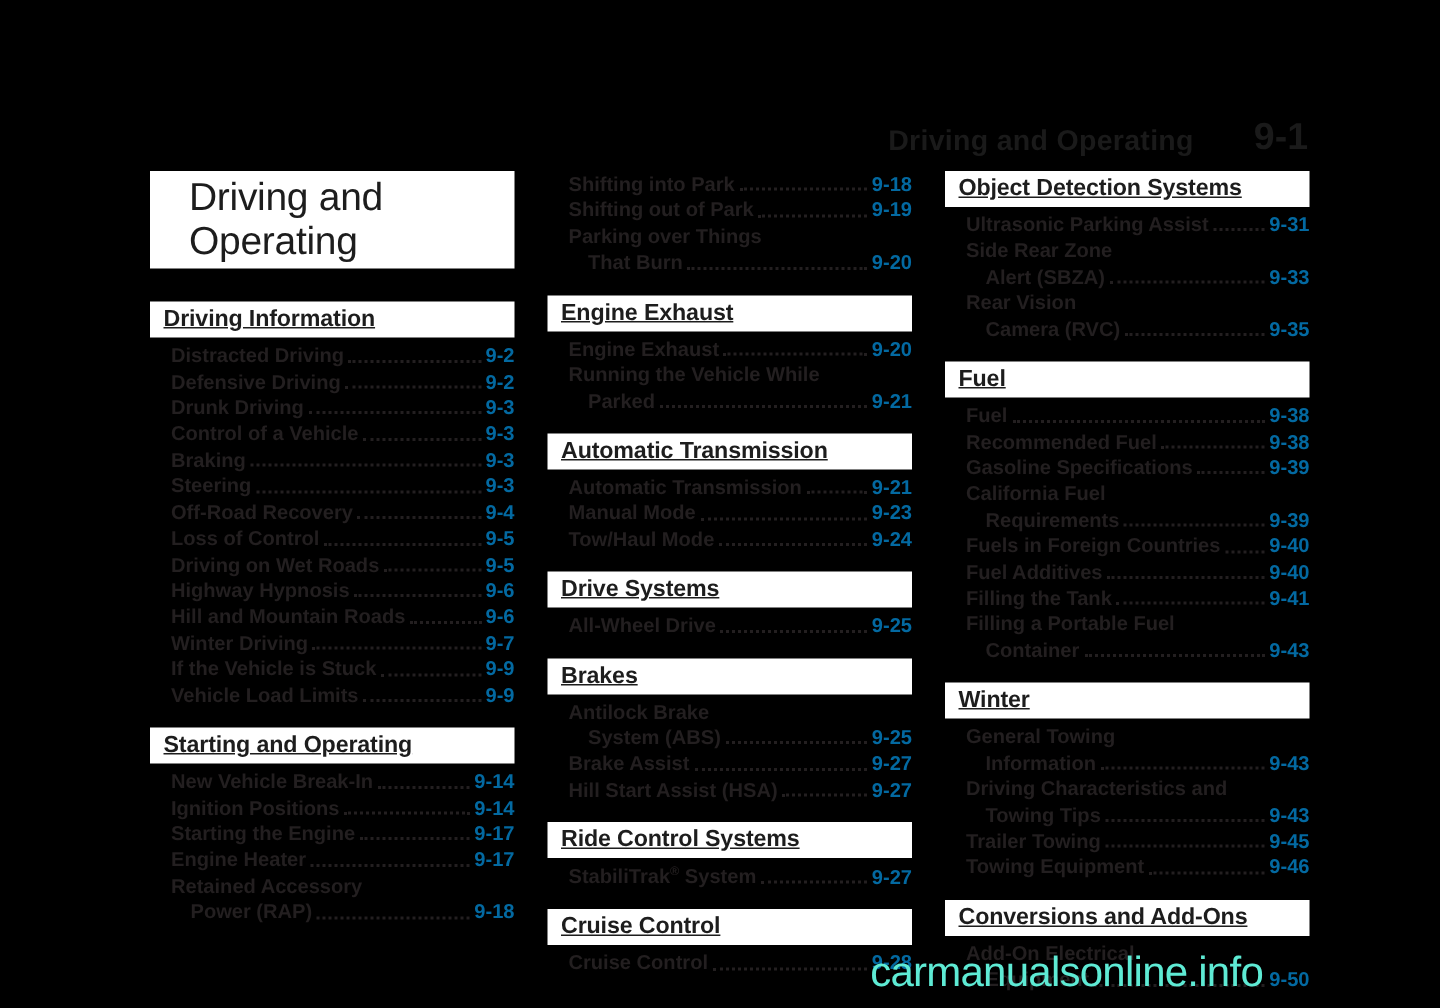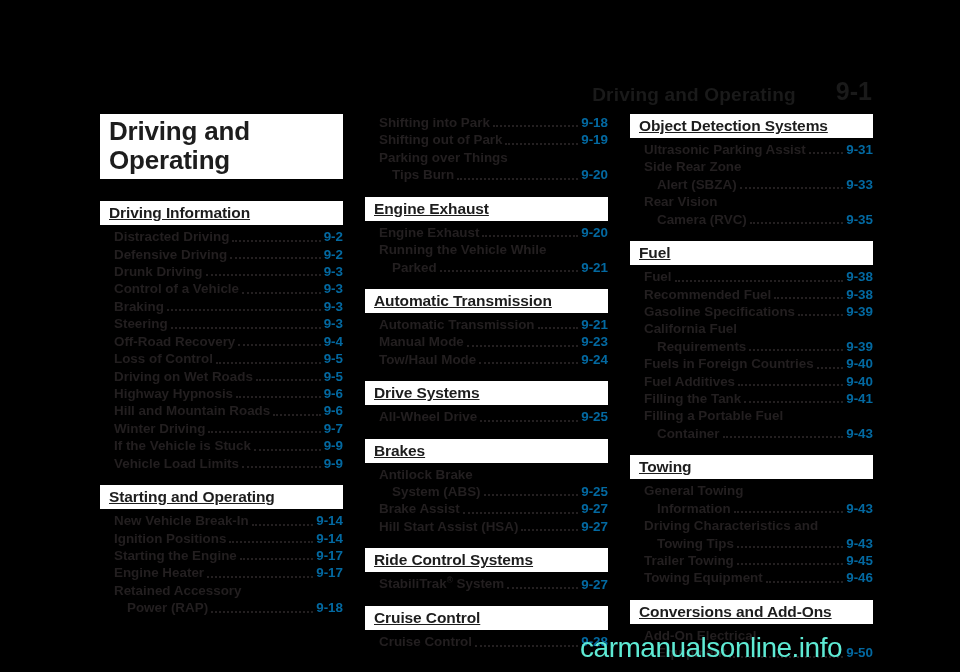--- a/index.html
+++ b/index.html
@@ -73,23 +73,23 @@
   .column {
     width: 243px;
     position: relative;
   }
 
   
   .chapter-title {
     background: #ffffff;
     color: #1d1d1d;
     font-size: 26px;
-    font-weight: bold;
+    font-weight: normal;
     line-height: 1.12;
-    padding: 3px 0 4px 9px;
+    padding: 3px 0 4px 26px;
     margin-bottom: 22px;
     letter-spacing: -0.2px;
   }
   .chapter-title .tline { display: block; }
 
   
   .section-bar {
     background: #ffffff;
     color: #1d1d1d;
     font-size: 15.5px;
@@ -286,21 +286,21 @@
             </div>
             <div class="toc-entry">
               <span class="label">Shifting out of Park</span>
               <span class="leader"></span>
               <span class="pnum">9-19</span>
             </div>
             <div class="toc-entry wrap-head">
               <span class="label">Parking over Things</span>
             </div>
             <div class="toc-entry wrap-tail">
-              <span class="label">Tips Burn</span>
+              <span class="label">That Burn</span>
               <span class="leader"></span>
               <span class="pnum">9-20</span>
             </div>
           </div>
           <div class="section-bar">Engine Exhaust</div>
           <div class="toc-list">
             <div class="toc-entry">
               <span class="label">Engine Exhaust</span>
               <span class="leader"></span>
               <span class="pnum">9-20</span>
@@ -445,21 +445,21 @@
             </div>
             <div class="toc-entry wrap-head">
               <span class="label">Filling a Portable Fuel</span>
             </div>
             <div class="toc-entry wrap-tail">
               <span class="label">Container</span>
               <span class="leader"></span>
               <span class="pnum">9-43</span>
             </div>
           </div>
-          <div class="section-bar">Towing</div>
+          <div class="section-bar">Winter</div>
           <div class="toc-list">
             <div class="toc-entry wrap-head">
               <span class="label">General Towing</span>
             </div>
             <div class="toc-entry wrap-tail">
               <span class="label">Information</span>
               <span class="leader"></span>
               <span class="pnum">9-43</span>
             </div>
             <div class="toc-entry wrap-head">

